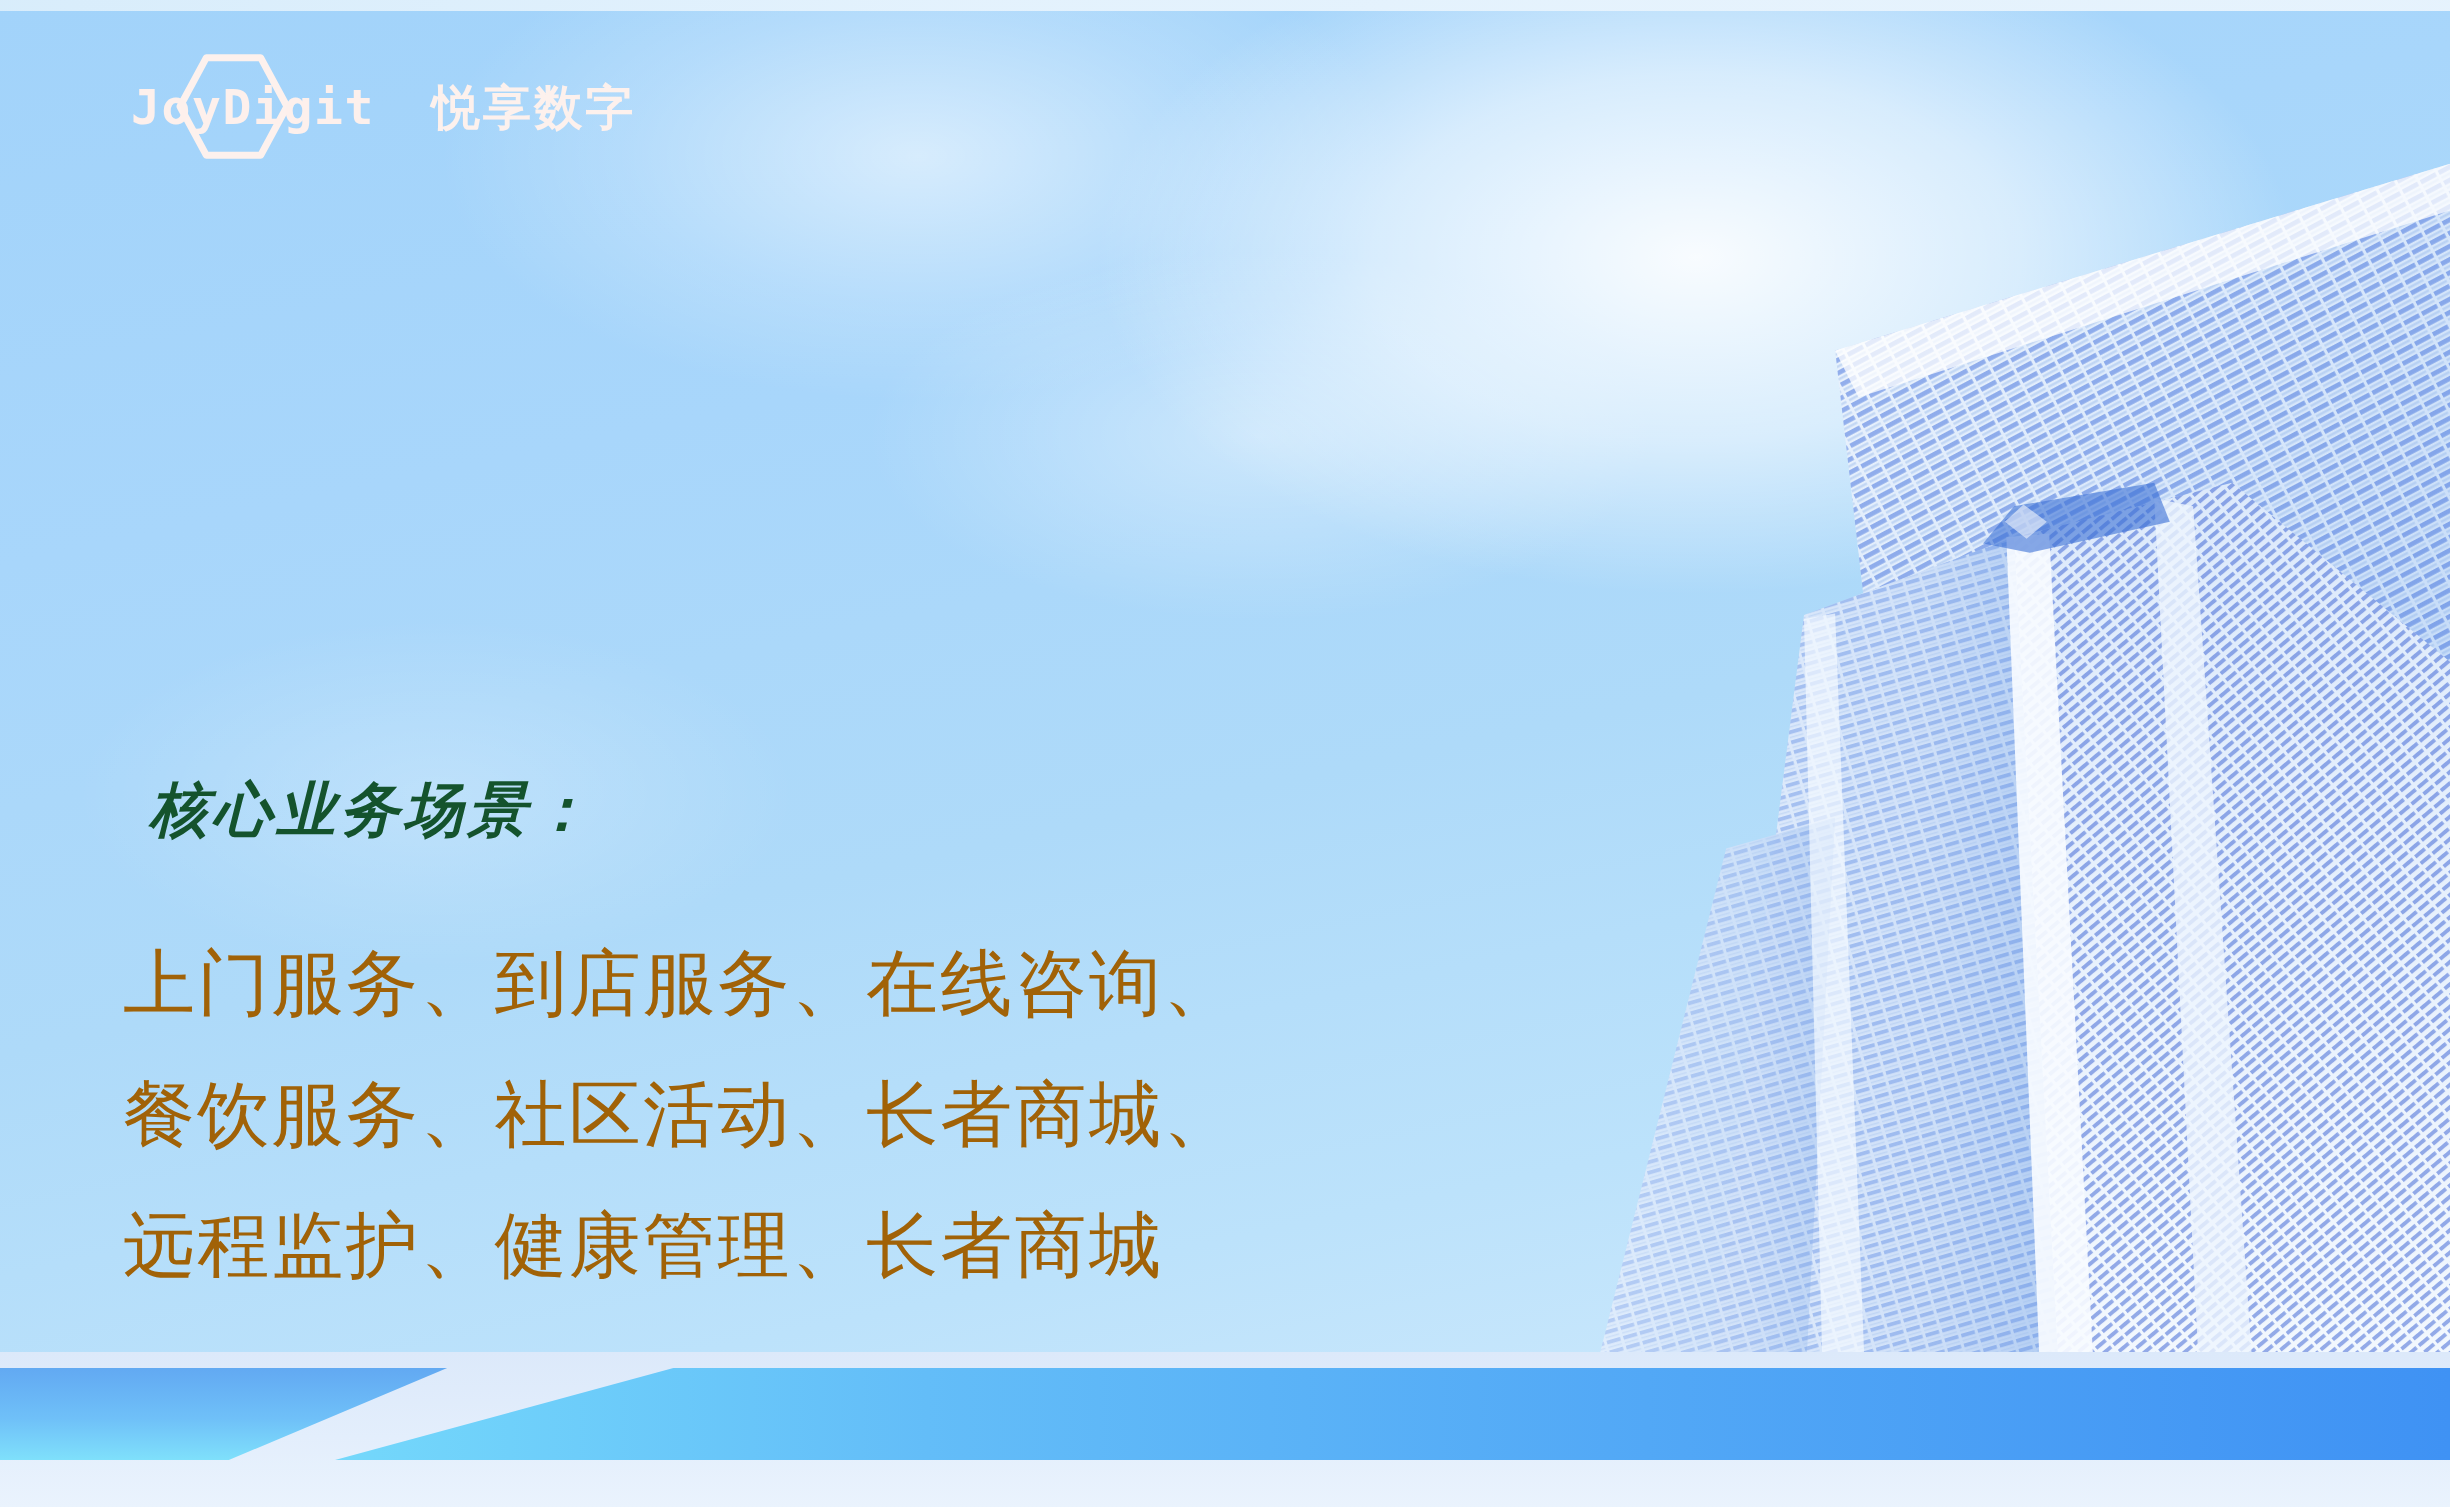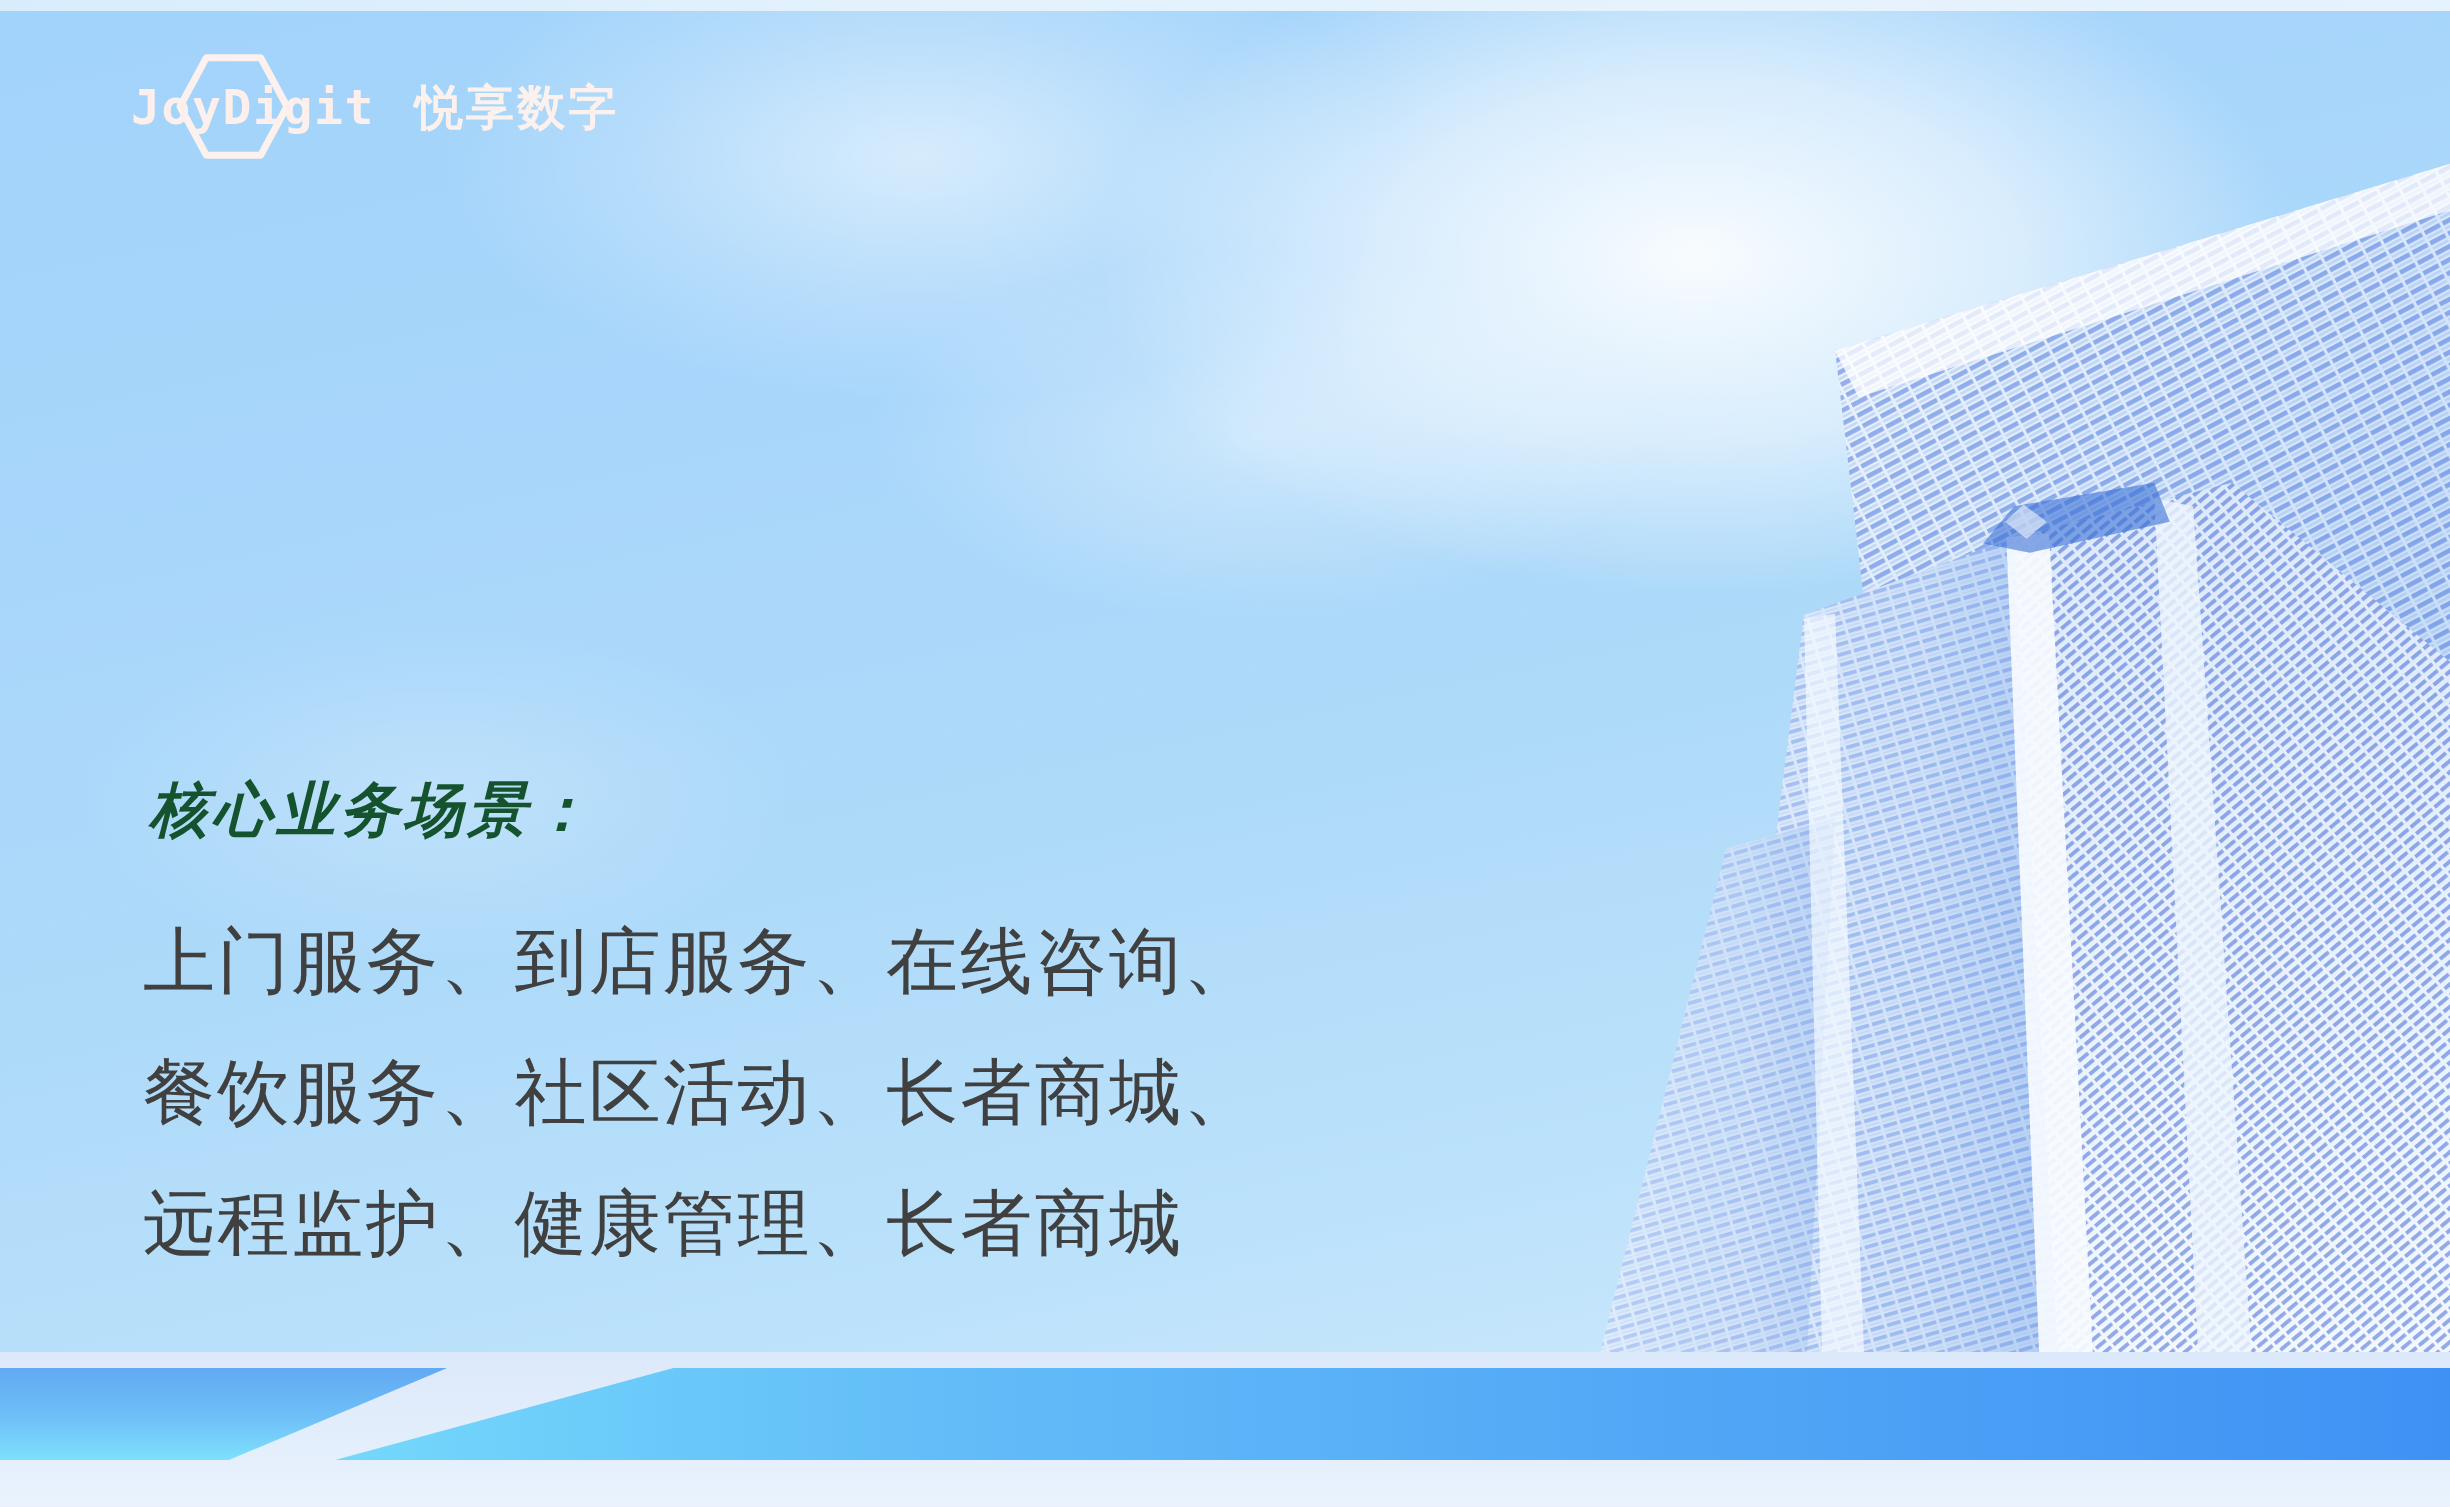--- a/index.html
+++ b/index.html
@@ -74,21 +74,21 @@
     top: 18.7px;
     font-family: "DejaVu Sans Mono", "Liberation Mono", monospace;
     font-size: 48px;
     font-weight: 700;
     letter-spacing: 1.6px;
     color: #fdf0ec;
     line-height: 1;
     white-space: nowrap;
   }
   .logo-cn {
-    margin-left: 3px;
+    margin-left: 20px;
     font-size: 48px;
     font-weight: 700;
     color: #fdf1ed;
     letter-spacing: 3.1px;
     line-height: 1;
     white-space: nowrap;
   }
 
   
   .title {
@@ -114,28 +114,27 @@
     letter-spacing: 4.7px;
     line-height: 1.1;
     white-space: nowrap;
     font-style: italic;
   }
 
   
   .scenarios {
     position: absolute;
     left: 123px;
-    top: 896px;
+    top: 918px;
     font-size: 72px;
     font-weight: 500;
-    color: #404040;
+    color: #a16207;
     line-height: 1.82;
     letter-spacing: 2.3px;
     white-space: nowrap;
-    margin-left: 20px;
   }
   .scenarios div { white-space: nowrap; }
 
   
   .footer-strip {
     position: absolute;
     left: 0; right: 0;
     bottom: 0;
     height: 156px;
     background: linear-gradient(180deg, #dce9fa 0%, #e3eefc 55%, #eaf3fd 100%);

